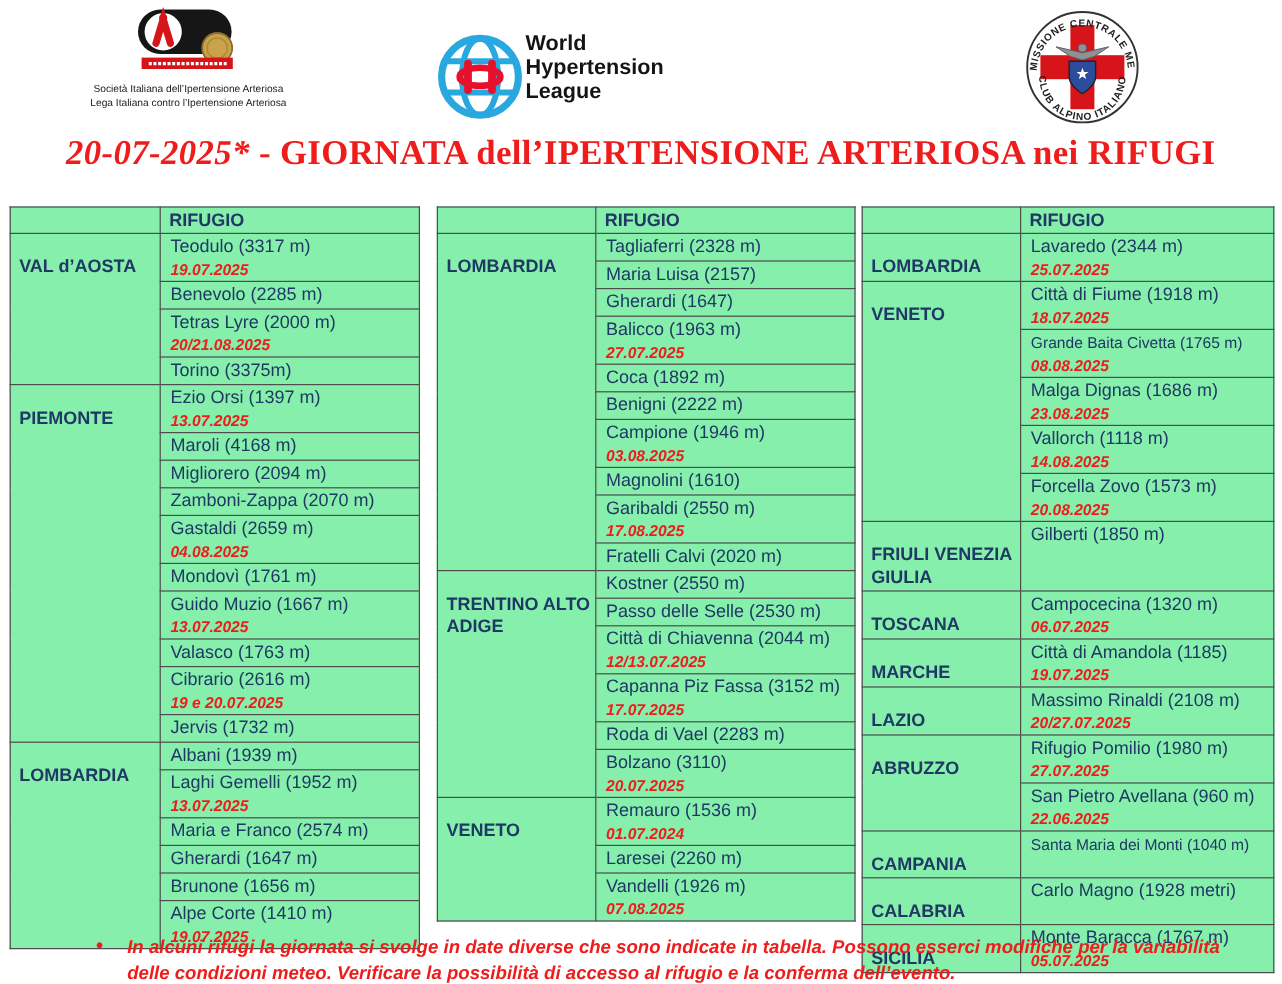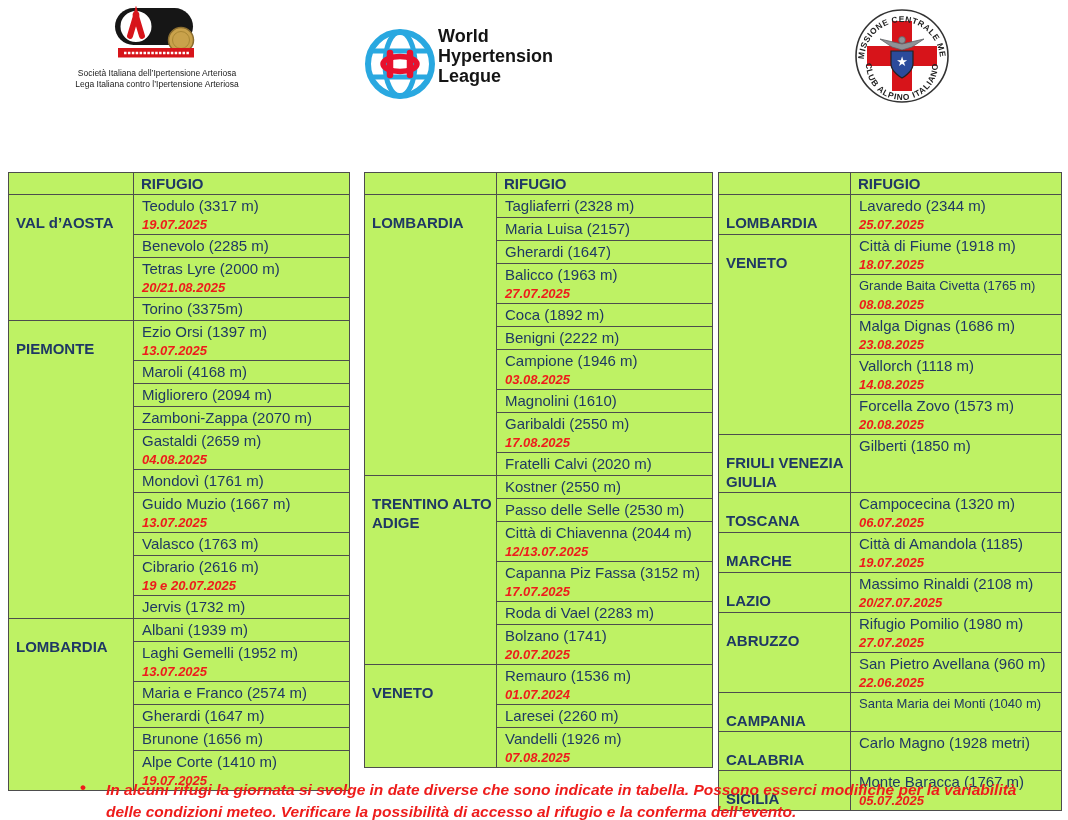--- a/index.html
+++ b/index.html
@@ -18,21 +18,21 @@
   .logo-cai{position:absolute;left:852px;top:6px;}
 
   
   .title{position:absolute;top:112px;left:0;width:100%;text-align:center;
          font-family:"Liberation Serif",serif;font-weight:bold;font-size:29px;
          color:#ee1c1b;letter-spacing:.3px;}
   .title .title-date{font-style:italic;}
 
   
   #tables{position:absolute;top:172px;left:0;width:100%;}
-  .rtable{position:absolute;top:0;border-collapse:collapse;table-layout:fixed;background:#bef264;}
+  .rtable{position:absolute;top:0;border-collapse:collapse;table-layout:fixed;background:#86efac;}
   .rtable td{border:1px solid #4d4d4d;vertical-align:top;overflow:hidden;}
   .t0{left:8px;width:342px;}
   .t1{left:364px;width:349px;}
   .t2{left:718px;width:344px;}
   .t0 .region{width:114px;}
   .t1 .region{width:121px;}
   .t2 .region{width:121px;}
   .region{font-weight:bold;color:#1f3864;font-size:15px;line-height:19px;padding:18px 3px 1px 7px;}
   .hcell{font-weight:bold;color:#1f3864;font-size:15px;line-height:18px;padding:2px 3px 1px 7px;}
   .refuge{padding:1px 3px 1px 8px;}
@@ -103,20 +103,21 @@
           <textPath href="#caiBottom" startOffset="50%" text-anchor="middle">CLUB ALPINO ITALIANO</textPath>
         </text>
         <path d="M50 38 L28 33 L40 41 L50 44 L60 41 L72 33 Z" fill="#8f9196" stroke="#5d5f63" stroke-width="0.8"></path>
         <circle cx="50" cy="34" r="3.4" fill="#8f9196" stroke="#5d5f63" stroke-width="0.8"></circle>
         <path d="M39 45 L61 45 L61 58 C61 66 50 72 50 72 C50 72 39 66 39 58 Z" fill="#2b4b9b" stroke="#222222" stroke-width="1.2"></path>
         <text x="50" y="60" text-anchor="middle" font-size="13" fill="#ffffff" font-family="DejaVu Sans, sans-serif">★</text>
       </svg>
     </div>
   </div>
 
+  <div class="title"><span class="title-date">20-07-2025*</span> <span>- GIORNATA dell’IPERTENSIONE ARTERIOSA nei RIFUGI</span></div>
 
   <div id="tables">
       <table class="rtable t0">
         <tbody>
           <tr>
             <td class="region hcell"></td>
             <td class="hcell">RIFUGIO</td>
           </tr>
           <tr>
             <td class="region" rowspan="4">VAL d’AOSTA</td>
@@ -314,21 +315,21 @@
               <div class="rdate">17.07.2025</div>
             </td>
           </tr>
           <tr>
             <td class="refuge">
               <div class="rname">Roda di Vael (2283 m)</div>
             </td>
           </tr>
           <tr>
             <td class="refuge">
-              <div class="rname">Bolzano (1741)</div>
+              <div class="rname">Bolzano (3110)</div>
               <div class="rdate">20.07.2025</div>
             </td>
           </tr>
           <tr>
             <td class="region" rowspan="3">VENETO</td>
             <td class="refuge">
               <div class="rname">Remauro (1536 m)</div>
               <div class="rdate">01.07.2024</div>
             </td>
           </tr>

